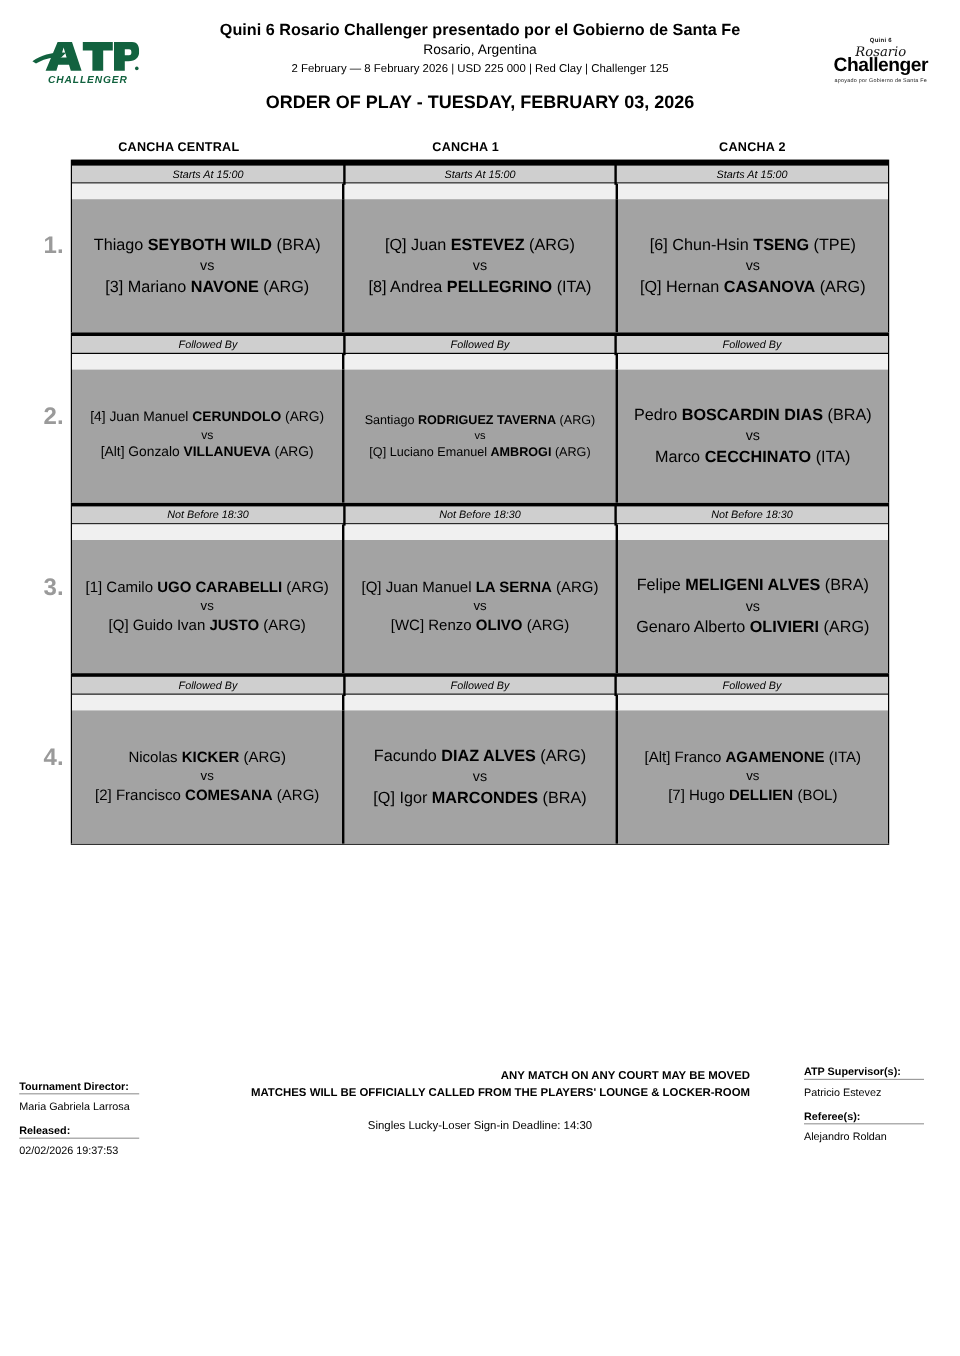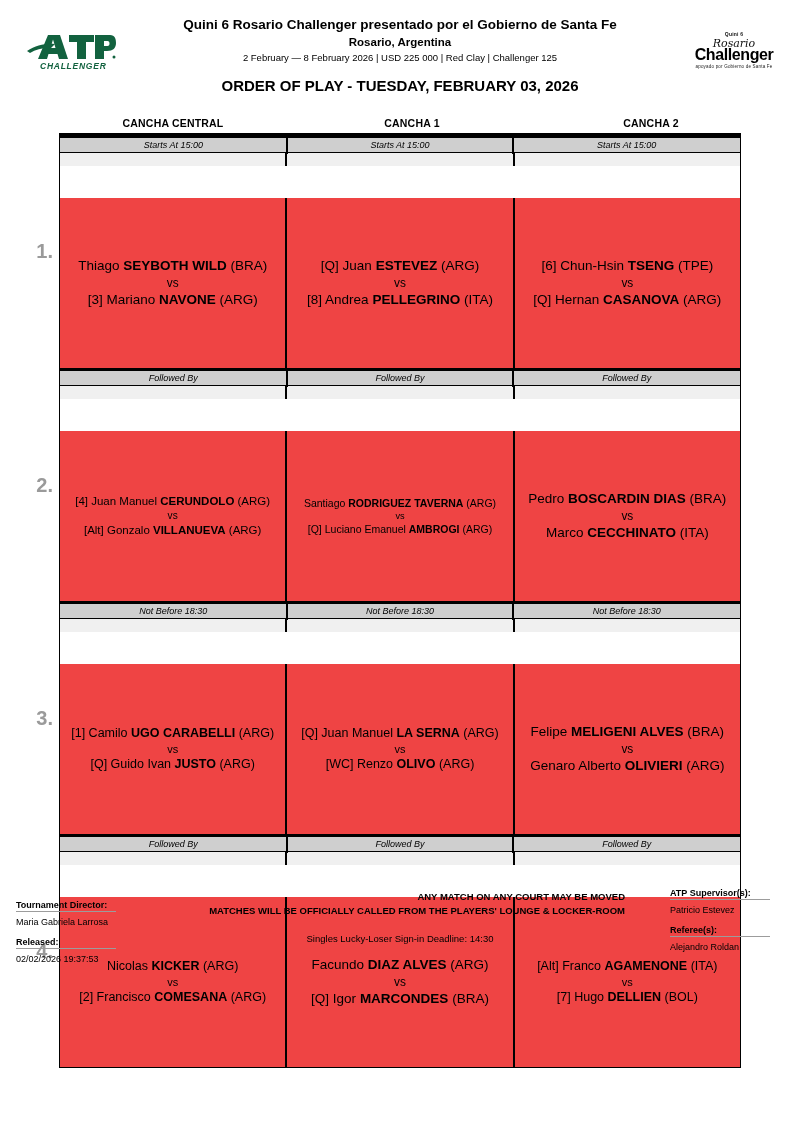--- a/index.html
+++ b/index.html
@@ -72,38 +72,38 @@
   }
   .tourn-title {
     font-size: 13.5px;
     font-weight: bold;
     line-height: 1.25;
     max-width: 470px;
     margin: 0 auto;
   }
   .tourn-city {
     font-size: 11.5px;
-    font-weight: bold;
+    font-weight: normal;
     margin-top: 2px;
   }
   .tourn-meta {
     font-size: 9.5px;
     margin-top: 4px;
   }
   .oop-title {
     text-align: center;
     font-size: 15px;
     font-weight: bold;
     margin-top: 14px;
   }
 
   
   .court-header-row {
     position: absolute;
-    left: 71px;
+    left: 47px;
     top: 117px;
     width: 682px;
     display: flex;
     gap: 35px;
   }
   .court-header-cell {
     flex: 1 1 0;
     text-align: center;
     font-size: 10.5px;
     font-weight: bold;
@@ -162,23 +162,22 @@
   .sub-strip {
     display: flex;
     background: #f0f0f0;
     height: 13px;
   }
   .sub-cell { flex: 1 1 0; position: relative; }
   .sub-cell + .sub-cell { border-left: 2px solid #000; }
 
   .match-body {
     display: flex;
-    height: 170px;
-    background: #ef4444;
-    margin-top: 32px;
+    height: 111px;
+    background: #a3a3a3;
   }
   .match-cell {
     flex: 1 1 0;
     display: flex;
     flex-direction: column;
     align-items: center;
     justify-content: center;
     padding: 0 3px;
     text-align: center;
     box-sizing: border-box;

